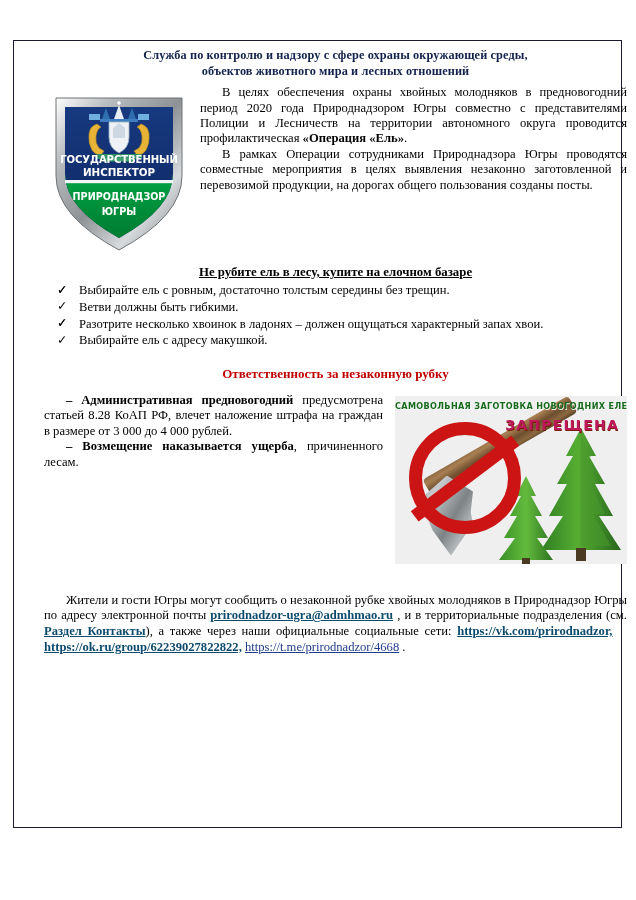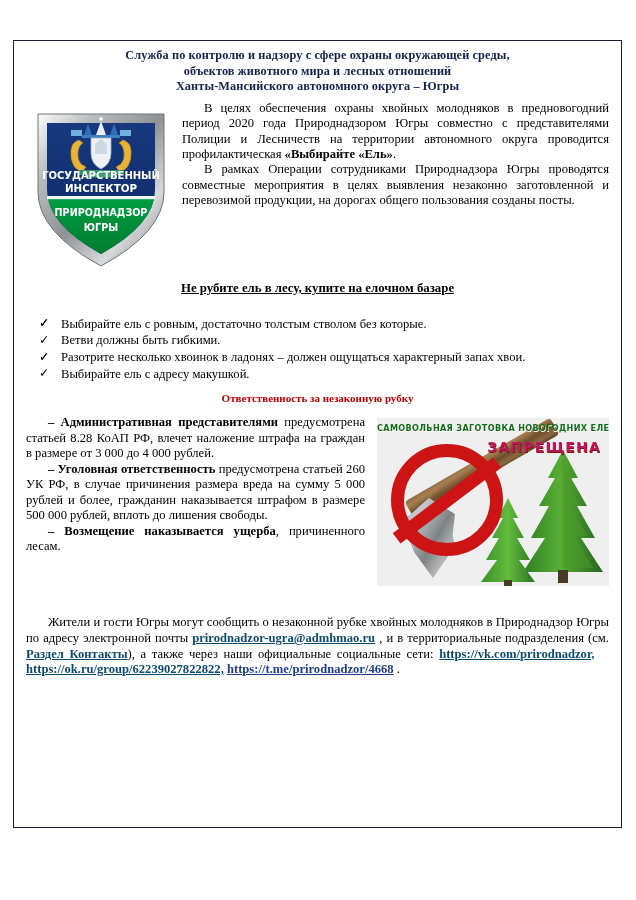--- a/index.html
+++ b/index.html
@@ -22,21 +22,21 @@
     left: 13px;
     top: 40px;
     width: 609px;
     height: 788px;
     border: 1.2px solid #1a1a2e;
     box-sizing: border-box;
     background: #fff;
   }
   #page-inner {
     position: absolute;
-    left: 12px;
+    left: 30px;
     top: 7px;
     width: 583px;
     height: 774px;
   }
 
   
   .doc-title {
     text-align: center;
     font-weight: bold;
     font-size: 12.3px;
@@ -74,21 +74,21 @@
     text-indent: 22px;
   }
   .intro-text b { font-weight: bold; }
 
   
   .sec-head {
     text-align: center;
     font-weight: bold;
     font-size: 12.8px;
     text-decoration: underline;
-    margin: 7px 0 20px 0;
+    margin: 7px 0 2px 0;
     line-height: 16px;
   }
 
   
   ul.check-list {
     list-style: none;
     margin: 0;
     padding: 0 0 0 11px;
     font-size: 12.6px;
     line-height: 16.2px;
@@ -104,23 +104,23 @@
     left: 2px;
     top: -0.5px;
     font-size: 12.5px;
     font-family: "DejaVu Sans", sans-serif;
   }
 
   
   .red-head {
     text-align: center;
     font-weight: bold;
-    font-size: 11px;
+    font-size: 13px;
     color: #c00000;
-    margin: 10px 0 11px 0;
+    margin: 17px 0 11px 0;
   }
 
   
   .liab-block {
     position: relative;
     min-height: 185px;
   }
   .poster {
     float: right;
     width: 232px;
@@ -229,34 +229,33 @@
     text-justify: inter-word;
     margin-top: 15px;
   }
   .footer-text p { margin: 0; text-indent: 22px; }
   .lnk {
     color: #0c4a6e;
     font-weight: bold;
   }
   .lnk-u {
     color: #1f3d8c;
-    font-weight: bold;
+    font-weight: normal;
     text-decoration: underline;
   }
 </style>
 </head>
 <body>
 
 <div id="page-frame">
 <div id="page-inner">
 
   <div class="doc-title">
     <span class="tl">Служба по контролю и надзору с сфере охраны окружающей среды,</span>
     <span class="tl">объектов животного мира и лесных отношений</span>
-    <span class="tl">Ханты-Мансийского автономного округа – Югры</span>
   </div>
 
   <div class="intro-block">
 
     <div class="badge-wrap">
       <svg class="shield-svg" width="142" height="168" viewBox="0 0 142 168">
         <defs>
           <linearGradient id="rim" x1="0" y1="0" x2="1" y2="1">
             <stop offset="0%" stop-color="#fdfdfd"></stop>
             <stop offset="22%" stop-color="#b9bdbf"></stop>
@@ -304,31 +303,31 @@
         </g>
 
         <text x="71" y="75" text-anchor="middle" font-family="DejaVu Sans, sans-serif" font-size="10.1" font-weight="bold" fill="#ffffff" letter-spacing="-0.1">ГОСУДАРСТВЕННЫЙ</text>
         <text x="71" y="88" text-anchor="middle" font-family="DejaVu Sans, sans-serif" font-size="10.3" font-weight="bold" fill="#ffffff">ИНСПЕКТОР</text>
         <text x="71" y="112" text-anchor="middle" font-family="DejaVu Sans, sans-serif" font-size="9.6" font-weight="bold" fill="#ffffff">ПРИРОДНАДЗОР</text>
         <text x="71" y="127" text-anchor="middle" font-family="DejaVu Sans, sans-serif" font-size="9.6" font-weight="bold" fill="#ffffff">ЮГРЫ</text>
       </svg>
     </div>
 
     <div class="intro-text">
-      <p><span>В целях обеспечения охраны хвойных молодняков в предновогодний период 2020 года Природнадзором Югры совместно с представителями Полиции и Лесничеств на территории автономного округа проводится профилактическая </span><b>«Выбирайте «Ель»</b><span>.</span></p>
+      <p><span>В целях обеспечения охраны хвойных молодняков в предновогодний период 2020 года Природнадзором Югры совместно с представителями Полиции и Лесничеств на территории автономного округа проводится профилактическая </span><b>«Операция «Ель»</b><span>.</span></p>
       <p>В рамках Операции сотрудниками Природнадзора Югры проводятся совместные мероприятия в целях выявления незаконно заготовленной и перевозимой продукции, на дорогах общего пользования созданы посты.</p>
     </div>
     <div style="clear:both"></div>
   </div>
 
   <div class="sec-head">Не рубите ель в лесу, купите на елочном базаре</div>
 
   <ul class="check-list">
     <li><span class="chk">✓</span></li>
-    <li><span class="chk">✓</span><span>Выбирайте ель с ровным, достаточно толстым стволом без которые.</span></li>
+    <li><span class="chk">✓</span><span>Выбирайте ель с ровным, достаточно толстым середины без трещин.</span></li>
     <li><span class="chk">✓</span><span>Ветви должны быть гибкими.</span></li>
     <li><span class="chk">✓</span></li>
     <li><span class="chk">✓</span><span>Разотрите несколько хвоинок в ладонях – должен ощущаться характерный запах хвои.</span></li>
     <li><span class="chk">✓</span><span>Выбирайте ель с адресу макушкой.</span></li>
   </ul>
 
   <div class="red-head">Ответственность за незаконную рубку</div>
 
   <div class="liab-block">
 
@@ -361,22 +360,21 @@
             <stop offset="50%" stop-color="#63bb3d"></stop>
             <stop offset="100%" stop-color="#2d7320"></stop>
           </linearGradient>
         </defs>
         <path d="M31 2 L41 22 L36 22 L47 42 L40 42 L53 64 L42 64 L58 86 L4 86 L20 64 L9 64 L22 42 L15 42 L26 22 L21 22 Z" fill="url(#fg2)"></path>
         <rect x="27" y="84" width="8" height="8" fill="#4a3a22"></rect>
       </svg>
     </div>
 
     <div class="liab-text">
-      <p><span class="dash">–</span> <b>Административная представителями</b><span> предусмотрена статьей 8.28 КоАП РФ, влечет наложение штрафа на граждан в размере от 3 000 до 4 000 рублей.</span></p>
-      <p><span class="dash">–</span> <b>Уголовная ответственность</b><span> предусмотрена статьей 260 УК РФ, в случае причинения размера вреда на сумму 5 000 рублей и более, гражданин наказывается штрафом в размере 500 000 рублей, вплоть до лишения свободы.</span></p>
+      <p><span class="dash">–</span> <b>Административная предновогодний</b><span> предусмотрена статьей 8.28 КоАП РФ, влечет наложение штрафа на граждан в размере от 3 000 до 4 000 рублей.</span></p>
       <p><span class="dash">–</span> <b>Возмещение наказывается ущерба</b><span>, причиненного лесам.</span></p>
     </div>
     <div style="clear:both"></div>
   </div>
 
   <div class="footer-text">
     <p><span>Жители и гости Югры могут сообщить о незаконной рубке хвойных молодняков в Природнадзор Югры по адресу электронной почты </span><a class="lnk" href="#">prirodnadzor-ugra@admhmao.ru</a><span> , и в территориальные подразделения (см. </span><a class="lnk" href="#">Раздел Контакты</a><span>), а также через наши официальные социальные сети:  </span><a class="lnk" href="#">https://vk.com/prirodnadzor,</a>&nbsp;&nbsp;&nbsp; <a class="lnk" href="#">https://ok.ru/group/62239027822822,</a> <a class="lnk-u" href="#">https://t.me/prirodnadzor/4668</a><span> .</span></p>
   </div>
 
 </div>

